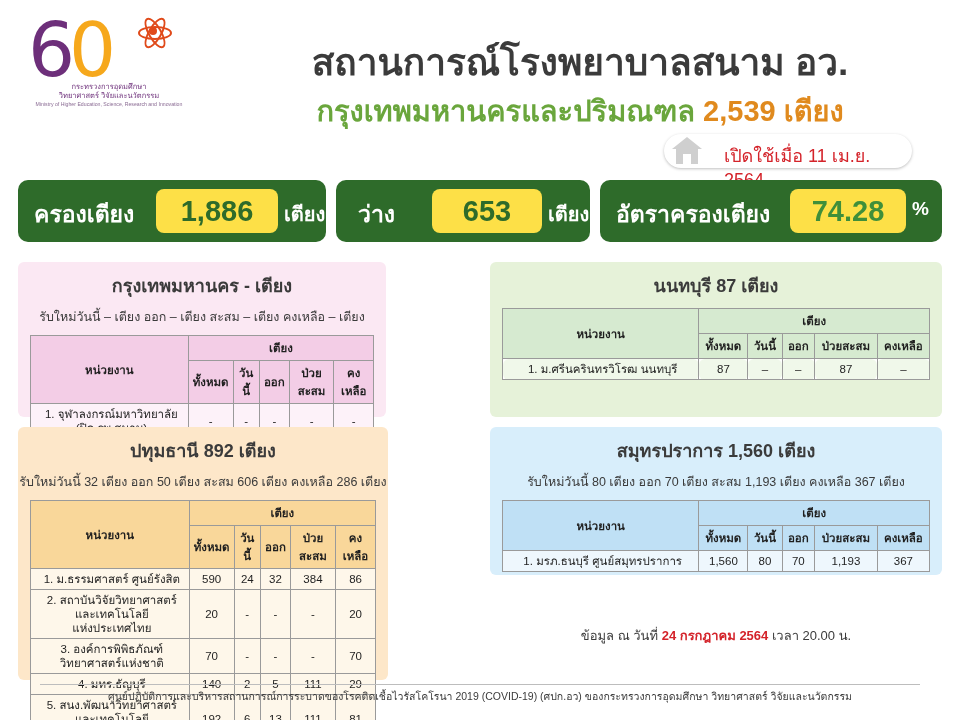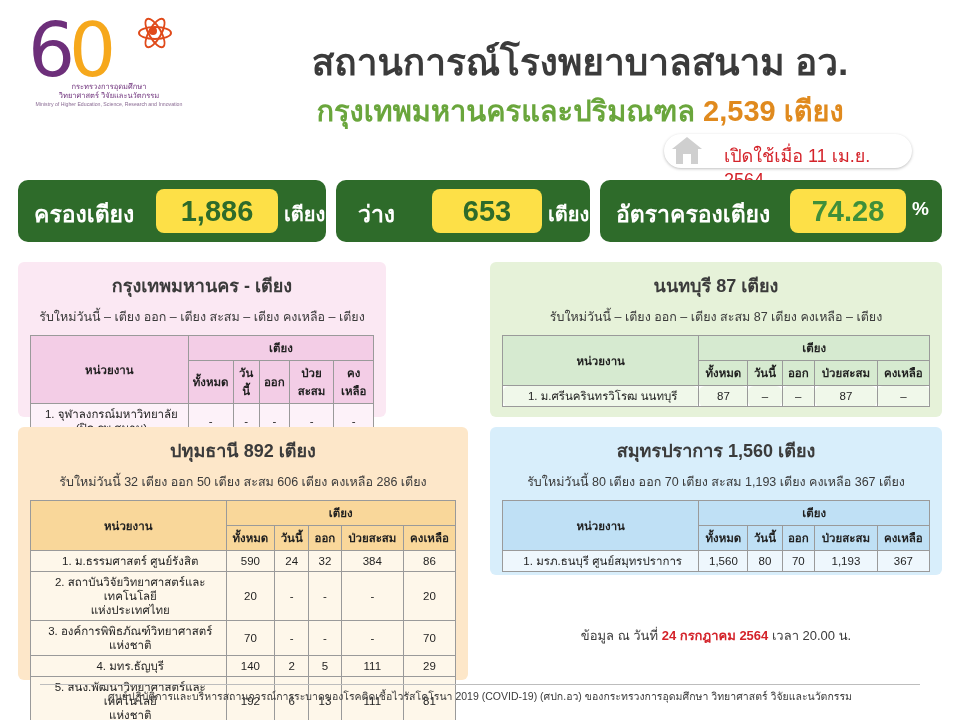--- a/index.html
+++ b/index.html
@@ -61,21 +61,21 @@
   .s3 .val{left:190px;width:116px;color:#3f8f3a;}
   .s3 .unit{left:312px;font-size:19px;}
 
   
   .panel{position:absolute;border-radius:6px;}
   .panel .ph{text-align:center;font-size:18px;font-weight:bold;color:#3b3b3b;padding-top:9px;}
   .panel .sub{text-align:center;font-size:12.5px;color:#3b3b3b;padding-top:7px;}
 
   .bkk{left:18px;top:262px;width:368px;height:155px;background:#fbe8f3;}
   .ntb{left:490px;top:262px;width:452px;height:155px;background:#e6f2d9;}
-  .ptt{left:18px;top:427px;width:450px;height:253px;background:#fde7c9;}
+  .ptt{left:18px;top:427px;width:370px;height:253px;background:#fde7c9;}
   .spk{left:490px;top:427px;width:452px;height:148px;background:#d8eefb;}
 
   
   table{border-collapse:collapse;width:calc(100% - 24px);margin:8px 12px 0 12px;
         font-size:11.5px;color:#1f1f1f;background:#ffffff;}
   table th,table td{border:1px solid #9a9a9a;padding:3px 4px;text-align:center;}
   table td.name{text-align:center;padding-left:8px;line-height:14px;}
   .bkk th{background:#f3cde6;}
   .bkk td{background:#fdf2f9;}
   .ntb th{background:#d6ead0;}
@@ -170,21 +170,20 @@
         <td>-</td>
         <td>-</td>
         <td>-</td>
       </tr>
     </tbody>
       </table>
   </div>
 
   <div class="panel ntb">
     <div class="ph">นนทบุรี  87 เตียง</div>
-    <div class="sub">รับใหม่วันนี้  –  เตียง        ออก –  เตียง      สะสม  87 เตียง        คงเหลือ –  เตียง</div>
     <table>
       <tbody>
           <tr>
         <th rowspan="2" style="width:46%">หน่วยงาน</th>
         <th colspan="5">เตียง</th>
       </tr>
       <tr>
         <th>ทั้งหมด</th>
         <th>วันนี้</th>
         <th>ออก</th>

